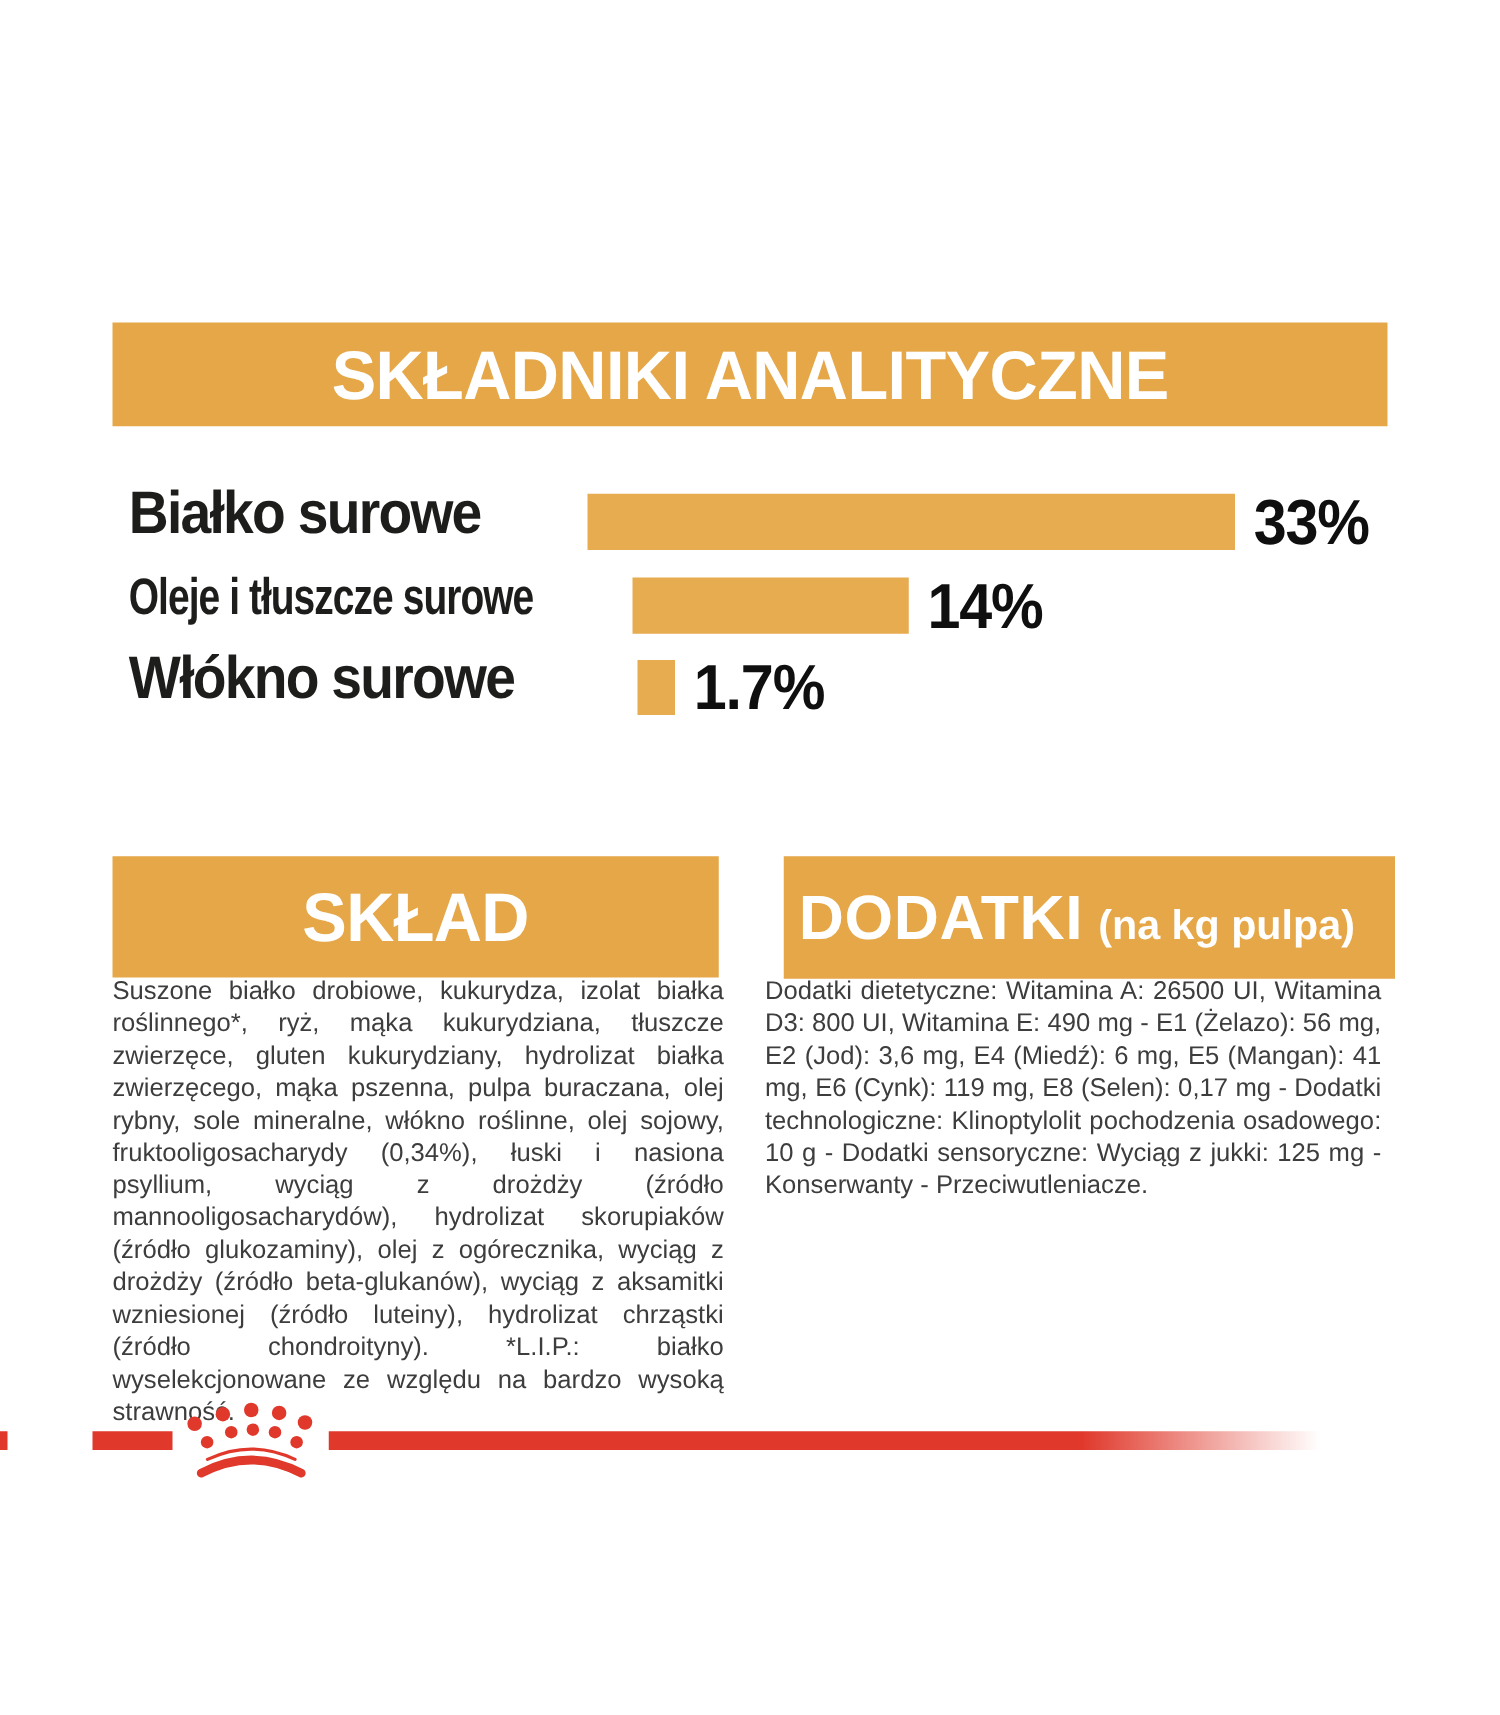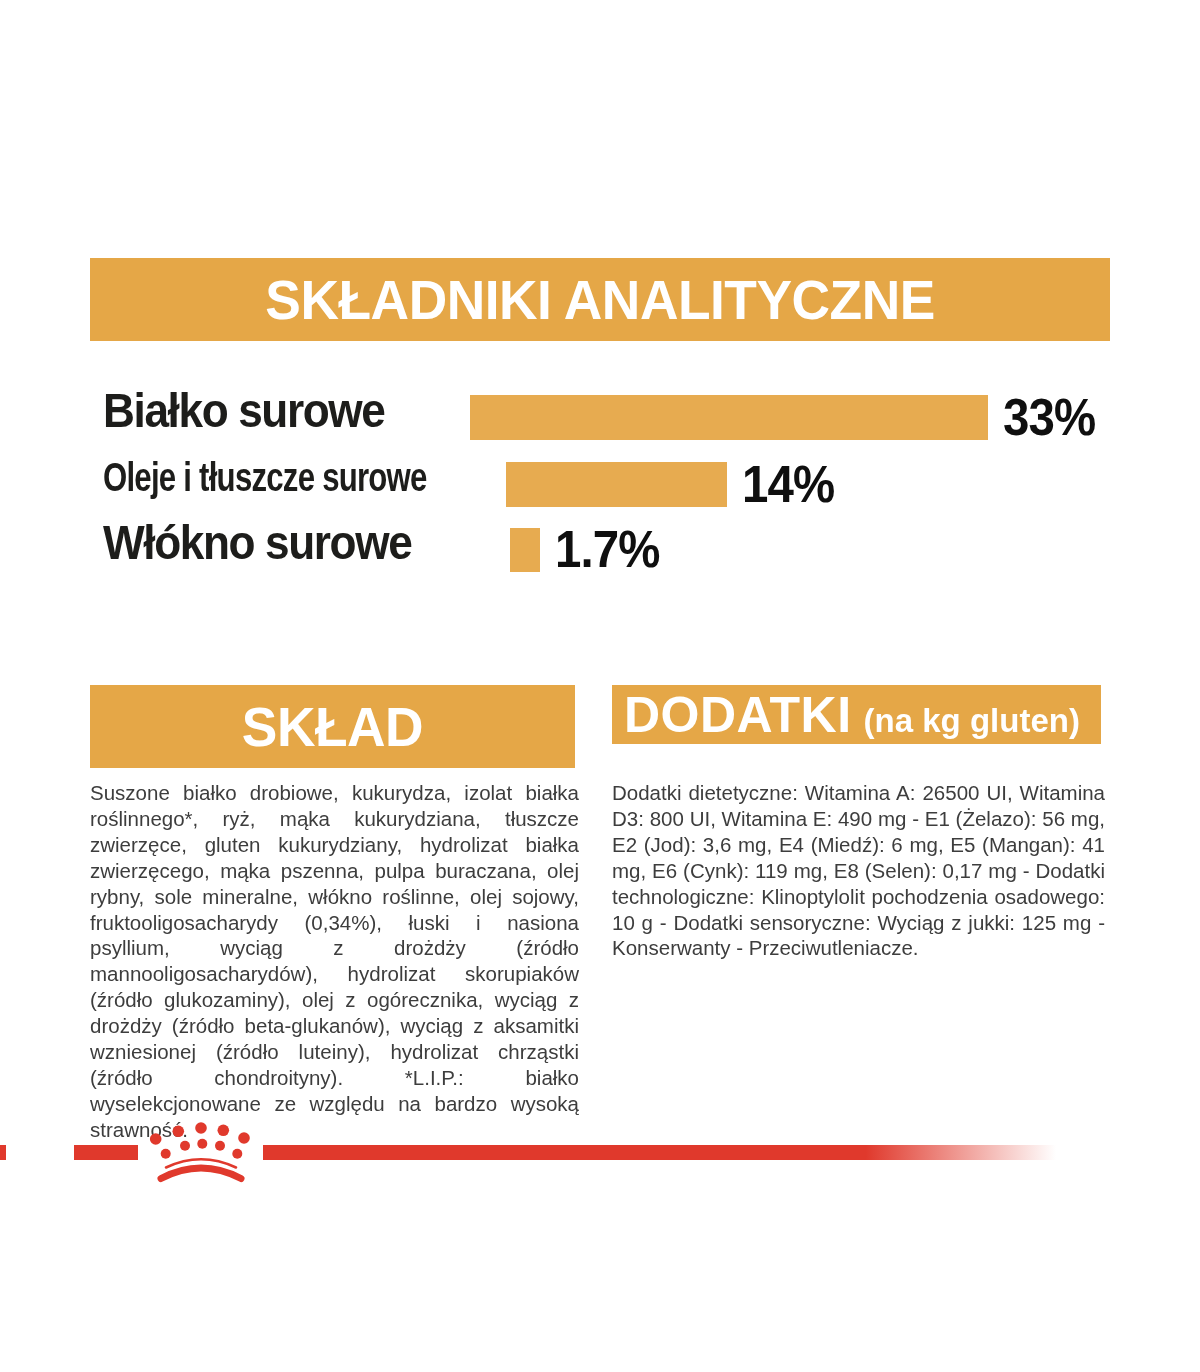--- a/index.html
+++ b/index.html
@@ -68,29 +68,29 @@
   </div>
   <div class="chart-row" style="top:455px;padding-left:36px;">
     <div class="bar" style="width: 221px; background: rgb(231, 171, 80);"></div>
     <div class="pct">14%</div>
   </div>
   <div class="chart-row" style="top:520px;padding-left:40px;">
     <div class="bar bar-sm" style="width: 30px; background: rgb(231, 171, 80);"></div>
     <div class="pct">1.7%</div>
   </div>
 
-  <div class="gold-banner" style="left:90px; top:685px; width:485px; height:83px;">
+  <div class="gold-banner" style="left:90px; top:685px; width:485px; height:97px;">
     <span class="banner-title">SKŁAD</span>
   </div>
   <div class="body-text" style="left:90px; top:780px; width:489px;">Suszone białko drobiowe, kukurydza, izolat białka roślinnego*, ryż, mąka kukurydziana, tłuszcze zwierzęce, gluten kukurydziany, hydrolizat białka zwierzęcego, mąka pszenna, pulpa buraczana, olej rybny, sole mineralne, włókno roślinne, olej sojowy, fruktooligosacharydy (0,34%), łuski i nasiona psyllium, wyciąg z drożdży (źródło mannooligosacharydów), hydrolizat skorupiaków (źródło glukozaminy), olej z ogórecznika, wyciąg z drożdży (źródło beta-glukanów), wyciąg z aksamitki wzniesionej (źródło luteiny), hydrolizat chrząstki (źródło chondroityny). *L.I.P.: białko wyselekcjonowane ze względu na bardzo wysoką strawność.</div>
 
-  <div class="gold-banner" style="left:612px; top:685px; width:489px; height:59px; justify-content:flex-start; overflow:visible;align-items:center;">
+  <div class="gold-banner" style="left:627px; top:685px; width:489px; height:98px; justify-content:flex-start; overflow:visible;align-items:center;">
     <span class="banner-title-left">
       <span class="dodatki-main">DODATKI</span>
-      <span class="dodatki-sub">(na kg gluten)</span>
+      <span class="dodatki-sub">(na kg pulpa)</span>
     </span>
   </div>
   <div class="body-text" style="left:612px; top:780px; width:493px;">Dodatki dietetyczne: Witamina A: 26500 UI, Witamina D3: 800 UI, Witamina E: 490 mg - E1 (Żelazo): 56 mg, E2 (Jod): 3,6 mg, E4 (Miedź): 6 mg, E5 (Mangan): 41 mg, E6 (Cynk): 119 mg, E8 (Selen): 0,17 mg - Dodatki technologiczne: Klinoptylolit pochodzenia osadowego: 10 g - Dodatki sensoryczne: Wyciąg z jukki: 125 mg - Konserwanty - Przeciwutleniacze.</div>
 
   <div class="red-line" style="left:0px; width:6px;"></div>
   <div class="red-line" style="left:74px; width:64px;"></div>
   <div class="red-line-fade" style="left:263px; width:793px;"></div>
 
   <svg class="crown" width="110" height="70" viewBox="0 0 110 70">
     <g fill="#E0392C">

